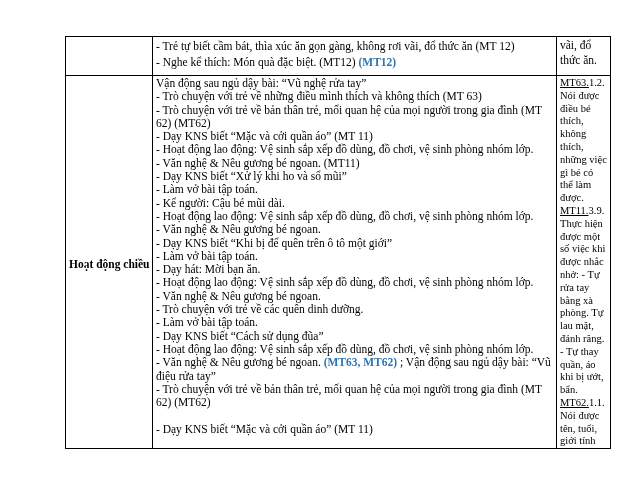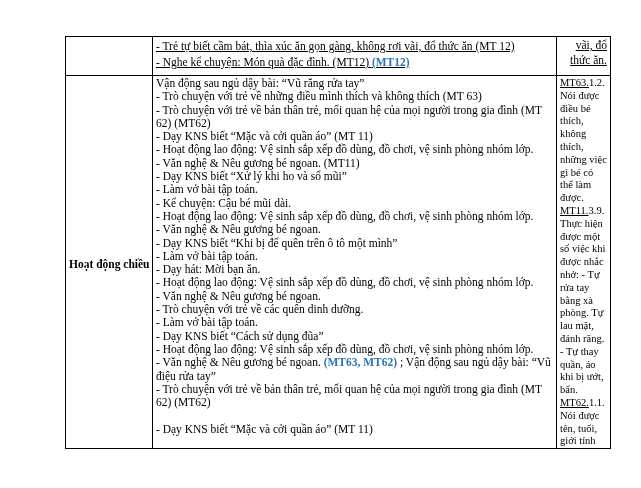--- a/index.html
+++ b/index.html
@@ -18,71 +18,71 @@
     width: 545px;
   }
   col.c1 { width: 87px; }
   col.c2 { width: 404px; }
   col.c3 { width: 54px; }
   td {
     border: 1px solid #000;
     vertical-align: top;
     padding: 1px 3px 0 3px;
   }
-  tr.r1 { height: 39px; text-decoration: underline; }
+  tr.r1 { height: 39px; }
   tr.r2 { height: 360px; }
   .header-cell { vertical-align: middle; text-align: center; }
   .row-header-label {
     font-weight: bold;
     font-size: 11.5px;
     white-space: nowrap;
   }
   .para { margin: 0; font-size: 11.5px; line-height: 13.3px; }
   .r1mid .para { line-height: 16px; }
-  .r1right { font-size: 11.5px; line-height: 15px; text-align: right; }
+  .r1right { font-size: 11.5px; line-height: 15px; }
   .target-cell .para { font-size: 10.5px; line-height: 12.8px; }
   .blue { color: var(--accent-blue); font-weight: bold; margin-top: 38px; }
   .mt { font-weight: normal; text-decoration: underline; }
 </style>
 </head>
 <body>
 
 <div class="page">
   <table class="doc-table">
     <colgroup>
         <col class="c1">
         <col class="c2">
         <col class="c3">
       </colgroup>
     <tbody>
         <tr class="r1">
       <td class="header-cell"></td>
       <td class="r1mid">
             <p class="para"><span>- Trẻ tự biết cầm bát, thìa xúc ăn gọn gàng, không rơi vãi, đổ thức ăn (MT 12)</span></p>
-            <p class="para"><span>- Nghe kể chuyện: Món quà đặc đình. (MT12) </span><span class="blue">(MT12)</span></p>
+            <p class="para"><span>- Nghe kể thích: Món quà đặc biệt. (MT12) </span><span class="blue">(MT12)</span></p>
           </td>
       <td class="r1right">vãi, đổ thức ăn.</td>
     </tr>
     <tr class="r2">
       <td class="header-cell">
         <span class="row-header-label">Hoạt động chiều</span>
       </td>
       <td>
-            <p class="para"><span>Vận động sau ngủ dậy bài: “Vũ răng rửa tay”</span></p>
+            <p class="para"><span>Vận động sau ngủ dậy bài: “Vũ nghệ rửa tay”</span></p>
             <p class="para"><span>- Trò chuyện với trẻ về những điều mình thích và không thích (MT 63)</span></p>
             <p class="para"><span>- Trò chuyện với trẻ về bản thân trẻ, mối quan hệ của mọi người trong gia đình (MT 62) (MT62)</span></p>
             <p class="para"><span>- Dạy KNS biết “Mặc và cởi quần áo” (MT 11)</span></p>
             <p class="para"><span>- Hoạt động lao động: Vệ sinh sắp xếp đồ dùng, đồ chơi, vệ sinh phòng nhóm lớp.</span></p>
             <p class="para"><span>- Văn nghệ &amp; Nêu gương bé ngoan. (MT11)</span></p>
             <p class="para"><span>- Dạy KNS biết “Xử lý khi ho và sổ mũi”</span></p>
             <p class="para"><span>- Làm vở bài tập toán.</span></p>
-            <p class="para"><span>- Kể chuyện: Cậu bé mũi dài.</span></p>
+            <p class="para"><span>- Kể người: Cậu bé mũi dài.</span></p>
             <p class="para"><span>- Hoạt động lao động: Vệ sinh sắp xếp đồ dùng, đồ chơi, vệ sinh phòng nhóm lớp.</span></p>
             <p class="para"><span>- Văn nghệ &amp; Nêu gương bé ngoan.</span></p>
-            <p class="para"><span>- Dạy KNS biết “Khi bị để quên trên ô tô một mình”</span></p>
+            <p class="para"><span>- Dạy KNS biết “Khi bị để quên trên ô tô một giới”</span></p>
             <p class="para"><span>- Làm vở bài tập toán.</span></p>
             <p class="para"><span>- Dạy hát: Mời bạn ăn.</span></p>
             <p class="para"><span>- Hoạt động lao động: Vệ sinh sắp xếp đồ dùng, đồ chơi, vệ sinh phòng nhóm lớp.</span></p>
             <p class="para"><span>- Văn nghệ &amp; Nêu gương bé ngoan.</span></p>
             <p class="para"><span>- Trò chuyện với trẻ về các quên dinh dưỡng.</span></p>
             <p class="para"><span>- Làm vở bài tập toán.</span></p>
             <p class="para"><span>- Dạy KNS biết “Cách sử dụng đũa”</span></p>
             <p class="para"><span>- Hoạt động lao động: Vệ sinh sắp xếp đồ dùng, đồ chơi, vệ sinh phòng nhóm lớp.</span></p>
             <p class="para"><span>- Văn nghệ &amp; Nêu gương bé ngoan. </span><span class="blue">(MT63, MT62)</span><span> ; Vận động sau ngủ dậy bài: “Vũ điệu rửa tay”</span></p>
             <p class="para"><span>- Trò chuyện với trẻ về bản thân trẻ, mối quan hệ của mọi người trong gia đình (MT 62) (MT62)</span></p>

